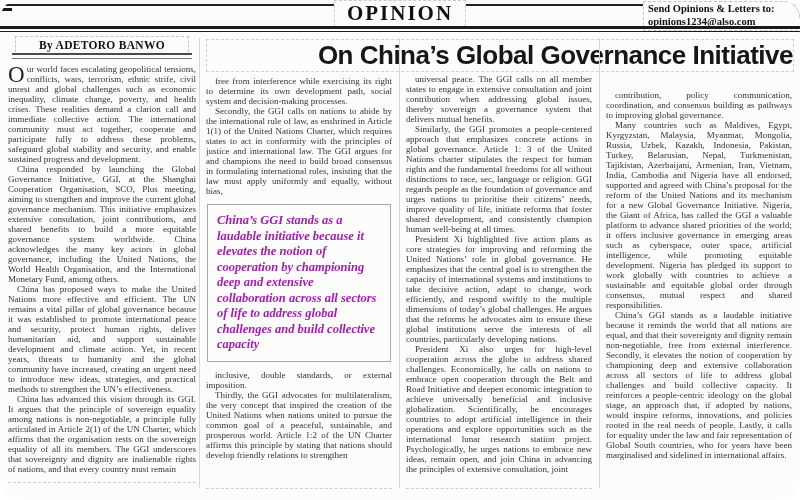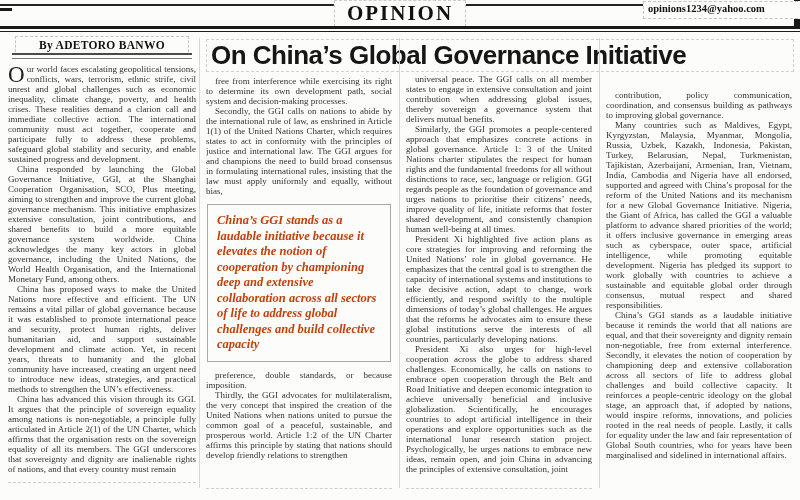--- a/index.html
+++ b/index.html
@@ -1,19 +1,20 @@
 <!DOCTYPE html>
 <html><head>
 <meta charset="utf-8">
 <style>
   html,body{margin:0;padding:0;}
   .page{
     position:relative;width:800px;height:500px;overflow:hidden;
     background:#fcfcfb;color:#2e2e2e;
     font-family:"Liberation Serif",serif;
+    border-radius:19px;
   }
   
   .rule-top{position:absolute;left:0;right:0;top:4px;height:2px;background:#222;}
   .mark-tl{position:absolute;left:0;top:8px;width:12px;height:3px;background:#1a1a1a;}
   .mark-tr{position:absolute;right:0;top:0;width:6px;height:27px;background:#1a1a1a;}
   .opinion-box{
     position:absolute;left:50%;transform:translateX(-50%);top:0;height:25px;
     padding:0 12px;line-height:25px;background:#fcfcfb;
     border:1px dashed #c9c9c9;
     font-family:"Liberation Serif",serif;font-weight:bold;font-size:21px;letter-spacing:2px;color:#111;
@@ -23,21 +24,21 @@
     border:1px dashed #c4c4c4;padding:1px 4px 2px;
     font-weight:bold;font-size:10.5px;line-height:12.5px;color:#111;
   }
   .rule-double{position:absolute;left:0;right:0;top:26px;height:2px;border-top:3px solid #1a1a1a;border-bottom:1px solid #1a1a1a;}
   
   .headline{
     position:absolute;left:206px;top:39px;width:588px;height:33px;
     border:1px dashed #d2d2d2;box-sizing:border-box;padding-left:4px;
     font-family:"Liberation Sans",sans-serif;font-weight:bold;
     font-size:26px;line-height:31px;letter-spacing:-0.5px;color:#161616;
-    white-space:nowrap;overflow:hidden;
+    white-space:nowrap;overflow:hidden;text-align:right;
   }
   
   .sep{position:absolute;top:38px;height:450px;border-left:1px solid #d8d8d8;}
   .sep1{left:199px;}.sep2{left:399px;}.sep3{left:599px;}
   .col{position:absolute;overflow:hidden;}
   .col1{left:8px;top:36px;width:188px;height:452px;}
   .col2{left:206px;top:76px;width:186px;height:412px;}
   .col3{left:406px;top:74px;width:186px;height:414px;}
   .col4{left:606px;top:90px;width:186px;height:378px;}
   .body p{margin:0;font-size:9px;line-height:10px;text-align:justify;text-indent:9px;color:#333;}
@@ -47,42 +48,43 @@
   .byline-wrap{margin:0 4px 5px;}
   .byline{
     width:142px;margin:0 auto;text-align:center;
     border:1px dashed #c6c6c6;border-bottom:none;padding:2px 15px 1px;
     font-weight:bold;font-size:11.5px;letter-spacing:0.3px;color:#111;
   }
   .byline-rule{height:3px;border-top:2px solid #4a4a4a;border-bottom:1px solid #777;margin:1px 0 5px;}
   
   .quote{
     margin:8px 1px;border:1px solid #a8a8a8;padding:8px 9px;
-    font-weight:bold;font-style:italic;font-size:12.5px;line-height:15.5px;color:#c2410c;
+    font-weight:bold;font-style:italic;font-size:12.5px;line-height:15.5px;color:#a21caf;
     text-align:left;
   }
   
   .credit{
     position:absolute;left:606px;top:452px;width:186px;box-sizing:border-box;
     border-top:1px dashed #b8b8b8;border-bottom:1px dashed #cfcfcf;padding:4px 2px 5px;
     font-weight:bold;font-style:italic;font-size:11px;line-height:13.5px;color:#222;margin-top:48px;
   }
   .col-endrule{position:absolute;border-top:1px dashed #cfcfcf;width:186px;}
 </style>
 </head>
 <body>
 
 <div class="page">
 
   <div class="rule-top"></div>
   <div class="mark-tl"></div>
   <div class="mark-tr"></div>
   <div class="opinion-box">OPINION</div>
   <div class="contact-box">
-    <div>opinions1234@yahoo.com</div>
+    <div>Send Opinions &amp; Letters to:</div>
+    <div>opinions1234@also.com</div>
   </div>
   <div class="rule-double"></div>
 
   <div class="headline">On China’s Global Governance Initiative</div>
 
   <div class="sep sep1"></div>
   <div class="sep sep2"></div>
   <div class="sep sep3"></div>
 
   <section class="col col1">
@@ -100,21 +102,21 @@
     </div>
   </section>
 
   <section class="col col2">
     <div class="body">
         <p>free from interference while exercising its right to determine its own development path, social system and decision-making processes.</p>
         <p>Secondly, the GGI calls on nations to abide by the international rule of law, as enshrined in Article 1(1) of the United Nations Charter, which requires states to act in conformity with the principles of justice and international law. The GGI argues for and champions the need to build broad consensus in formulating international rules, insisting that the law must apply uniformly and equally, without bias,</p>
       </div>
     <div class="quote">China’s GGI stands as a laudable initiative because it elevates the notion of cooperation by championing deep and extensive collaboration across all sectors of life to address global challenges and build collective capacity</div>
     <div class="body">
-        <p>preference, double standards, or because imposition.</p>
+        <p>inclusive, double standards, or external imposition.</p>
         <p>Thirdly, the GGI advocates for multilateralism, the very concept that inspired the creation of the United Nations when nations united to pursue the common goal of a peaceful, sustainable, and prosperous world. Article 1:2 of the UN Charter affirms this principle by stating that nations should develop friendly relations to strengthen</p>
       </div>
   </section>
 
   <section class="col col3">
     <div class="body">
         <p>universal peace. The GGI calls on all member states to engage in extensive consultation and joint contribution when addressing global issues, thereby sovereign a governance system that delivers mutual benefits.</p>
         <p>Similarly, the GGI promotes a people-centered approach that emphasizes concrete actions in global governance. Article 1: 3 of the United Nations charter stipulates the respect for human rights and the fundamental freedoms for all without distinctions to race, sec, language or religion. GGI regards people as the foundation of governance and urges nations to prioritise their citizens’ needs, improve quality of life, initiate reforms that foster shared development, and consistently champion human well-being at all times.</p>
         <p>President Xi highlighted five action plans as core strategies for improving and reforming the United Nations’ role in global governance. He emphasizes that the central goal is to strengthen the capacity of international systems and institutions to take decisive action, adapt to change, work efficiently, and respond swiftly to the multiple dimensions of today’s global challenges. He argues that the reforms he advocates aim to ensure these global institutions serve the interests of all countries, particularly developing nations.</p>
         <p>President Xi also urges for high-level cooperation across the globe to address shared challenges. Economically, he calls on nations to embrace open cooperation through the Belt and Road Initiative and deepen economic integration to achieve universally beneficial and inclusive globalization. Scientifically, he encourages countries to adopt artificial intelligence in their operations and explore opportunities such as the international lunar research station project. Psychologically, he urges nations to embrace new ideas, remain open, and join China in advancing the principles of extensive consultation, joint</p>

